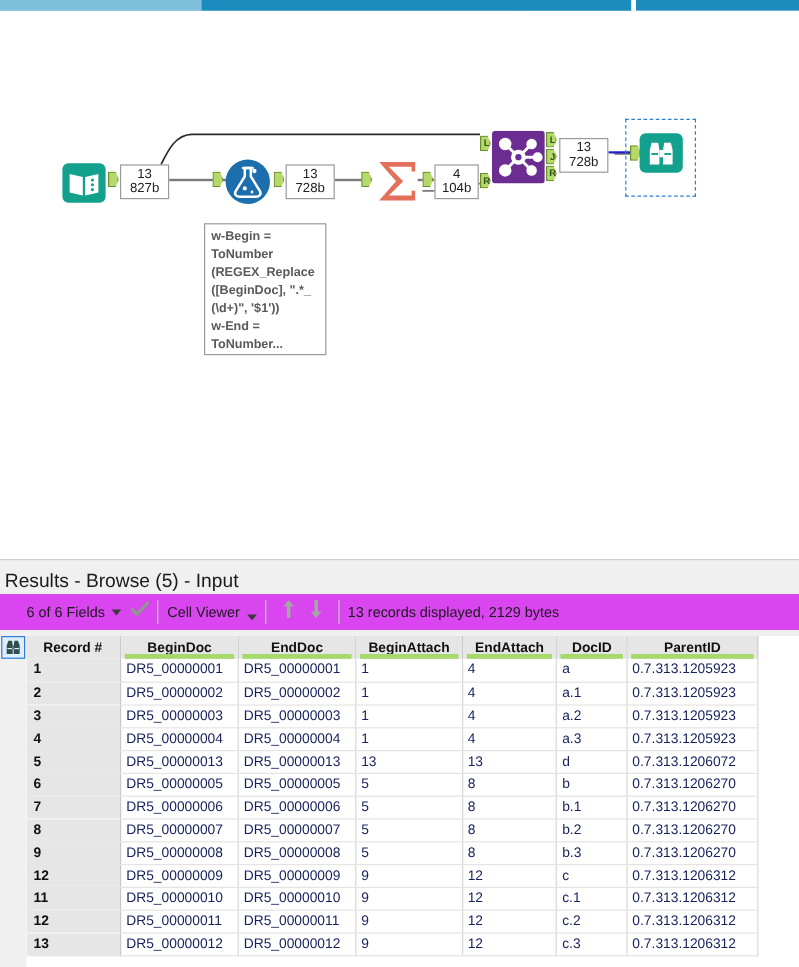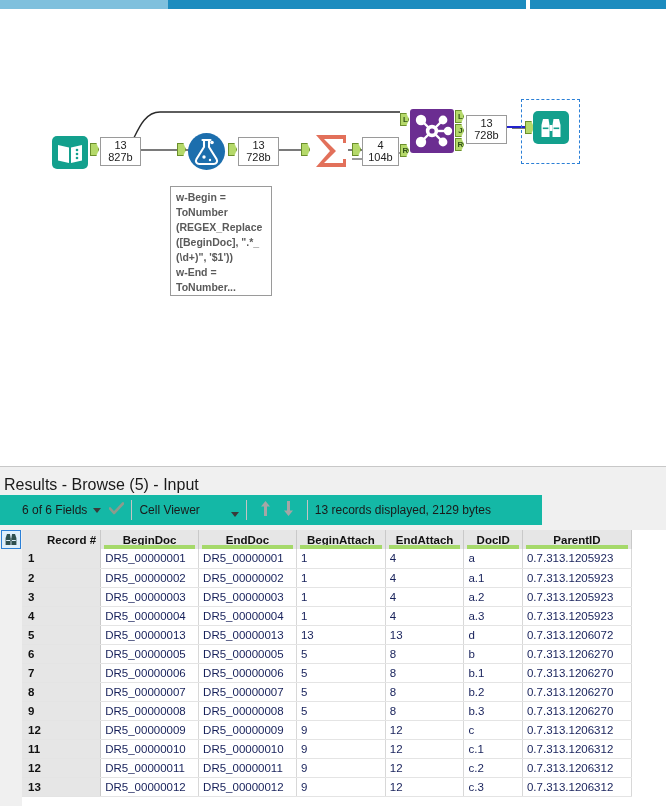--- a/index.html
+++ b/index.html
@@ -110,22 +110,22 @@
   }
   #results-title {
     position: absolute; top: 0; left: 0;
     width: 666px; height: 33px;
     font-size: 16px; color: #1a1a1a;
     padding: 9px 0 0 4px;
     background: #f0f0f0;
   }
   #results-toolbar {
     position: absolute; top: 28px; left: 0;
-    width: 542px; height: 30px;
-    background: #14b8a6;
+    width: 666px; height: 30px;
+    background: #d946ef;
     display: flex; align-items: center;
   }
   .tb-sep {
     width: 1px; height: 20px; background: #c4c4c4; margin: 0 7px;
   }
   .tb-text { font-size: 12px; color: #1a1a1a; }
   .caret {
     display: inline-block;
     width: 0; height: 0;
     border-left: 4px solid transparent;
@@ -168,21 +168,21 @@
     border-bottom: none;
     color: #111;
     font-weight: bold;
     font-size: 11.5px;
     height: 19px;
     padding: 0 4px;
     text-align: center;
     position: relative;
   }
   table.rtable th.rec {
-    text-align: right;
+    text-align: left;
     padding-left: 14px;
   }
   table.rtable th .typebar {
     position: absolute;
     left: 3px; right: 3px; bottom: 0;
     height: 4px;
     background: #a5d96a;
   }
   table.rtable td {
     border-right: 1px solid #d8d8d8;
@@ -373,21 +373,21 @@
       <span class="caret"></span>
     </div>
     <span style="margin-left:8px;">
       <svg width="15" height="13" viewBox="0 0 15 13">
         <path d="M1 6.5 L5 11 L14 1.5" fill="none" stroke="#8d9b8d" stroke-width="2.6" stroke-linecap="round" stroke-linejoin="round"></path>
       </svg>
     </span>
 
     <div class="tb-sep"></div>
 
-    <div style="display:flex; align-items:flex-end;gap:25px;">
+    <div style="display:flex; align-items:flex-end;">
       <span class="tb-text">Cell Viewer</span>
       <span class="caret"></span>
     </div>
 
     <div class="tb-sep"></div>
 
     <span style="margin:0 6px;">
       <svg width="11" height="17" viewBox="0 0 11 17">
         <path d="M5.5 1 L10 6.5 L7 6.5 L7 16 L4 16 L4 6.5 L1 6.5 Z" fill="#a6a6a6"></path>
       </svg>

